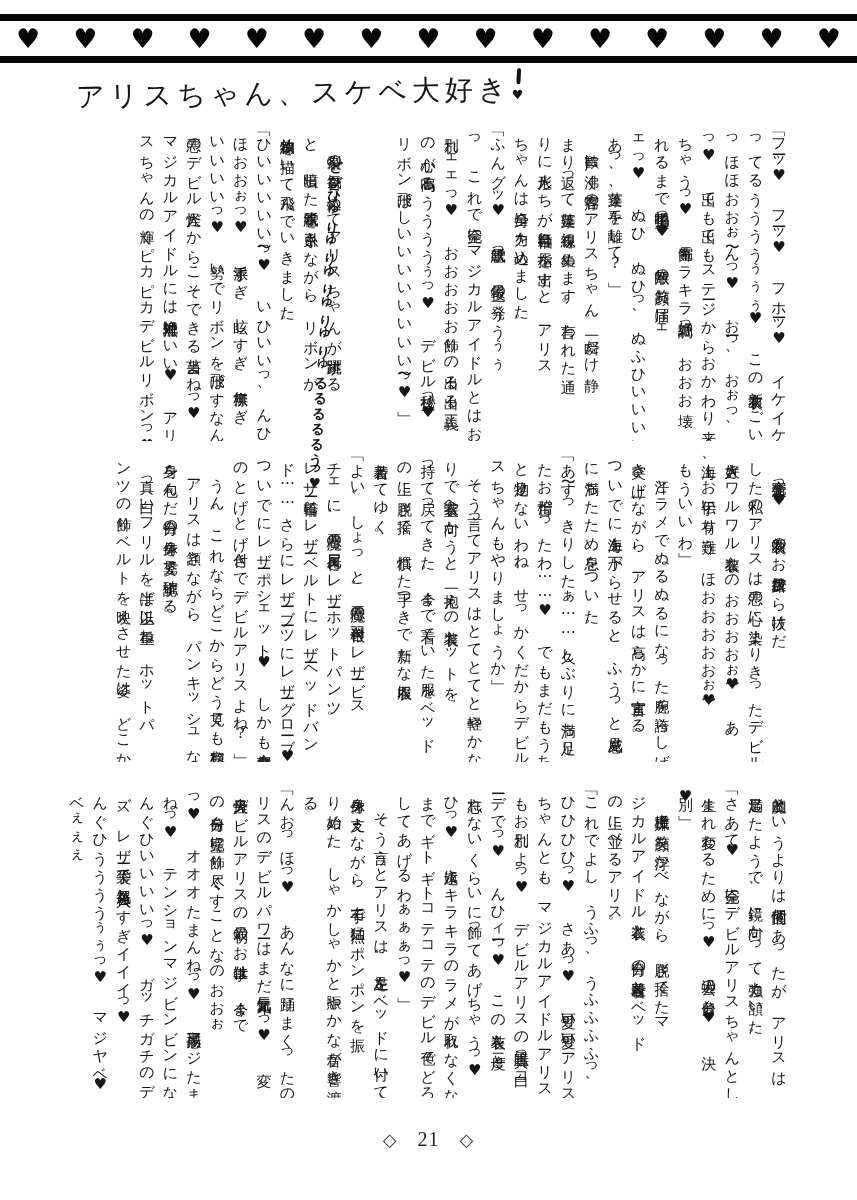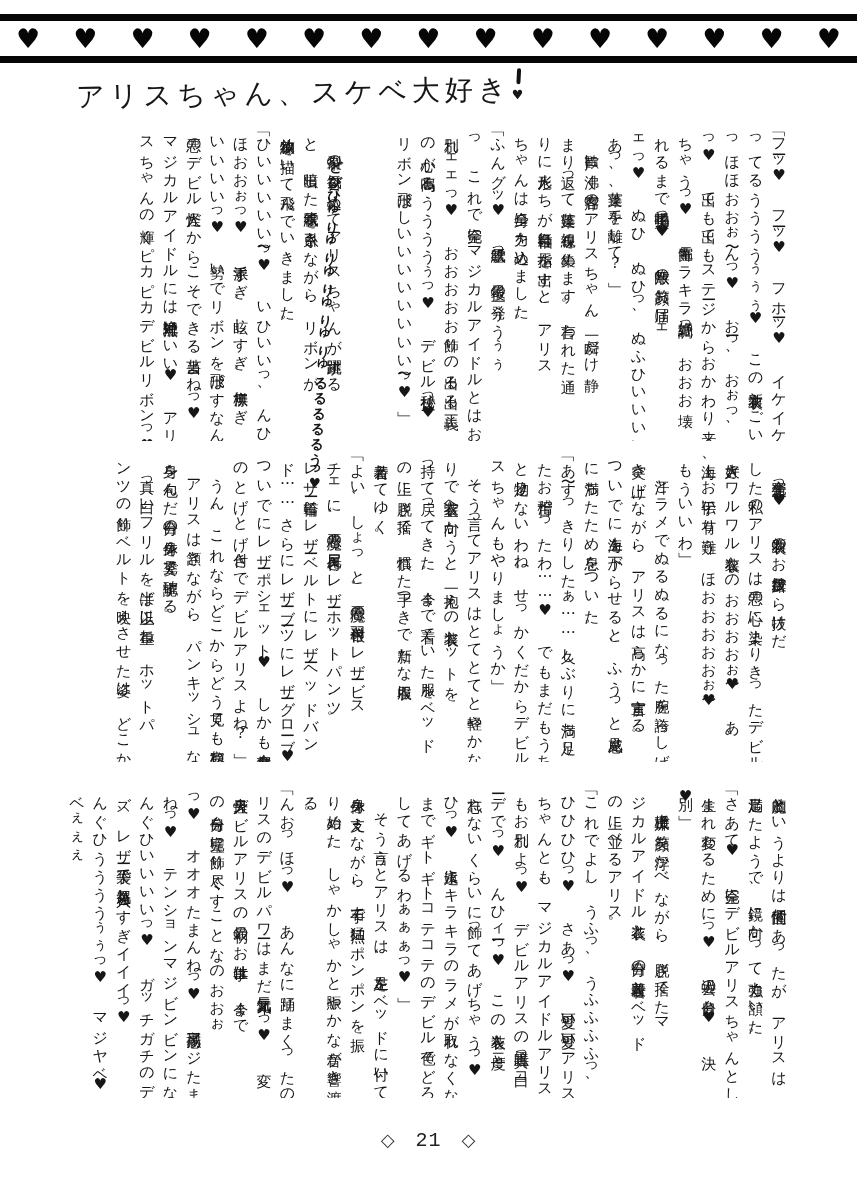--- a/index.html
+++ b/index.html
@@ -43,21 +43,21 @@
     font-family:"DejaVu Sans", sans-serif; font-weight:bold;
     font-size:13.5px; line-height:1; letter-spacing:0px;
     transform:rotate(4deg); white-space:pre;
   }
   
   .footer {
     position:absolute; top:1127px; left:0; width:100%;
     text-align:center; font-size:20px; letter-spacing:1px;
   }
   .footer .diamond { font-family:"DejaVu Sans", sans-serif; font-size:18px; color:#333; margin:0 20px; }
-  .footer .pagenum { font-family:Liberation Mono, monospace; color:#222; }
+  .footer .pagenum { font-family:Liberation Serif, serif; color:#222; }
 </style>
 </head>
 <body>
 
 <div class="page">
 
   <div class="bar bar-top"></div>
   <div class="hearts-row">
       <span class="heart">♥</span>
       <span class="heart">♥</span>

